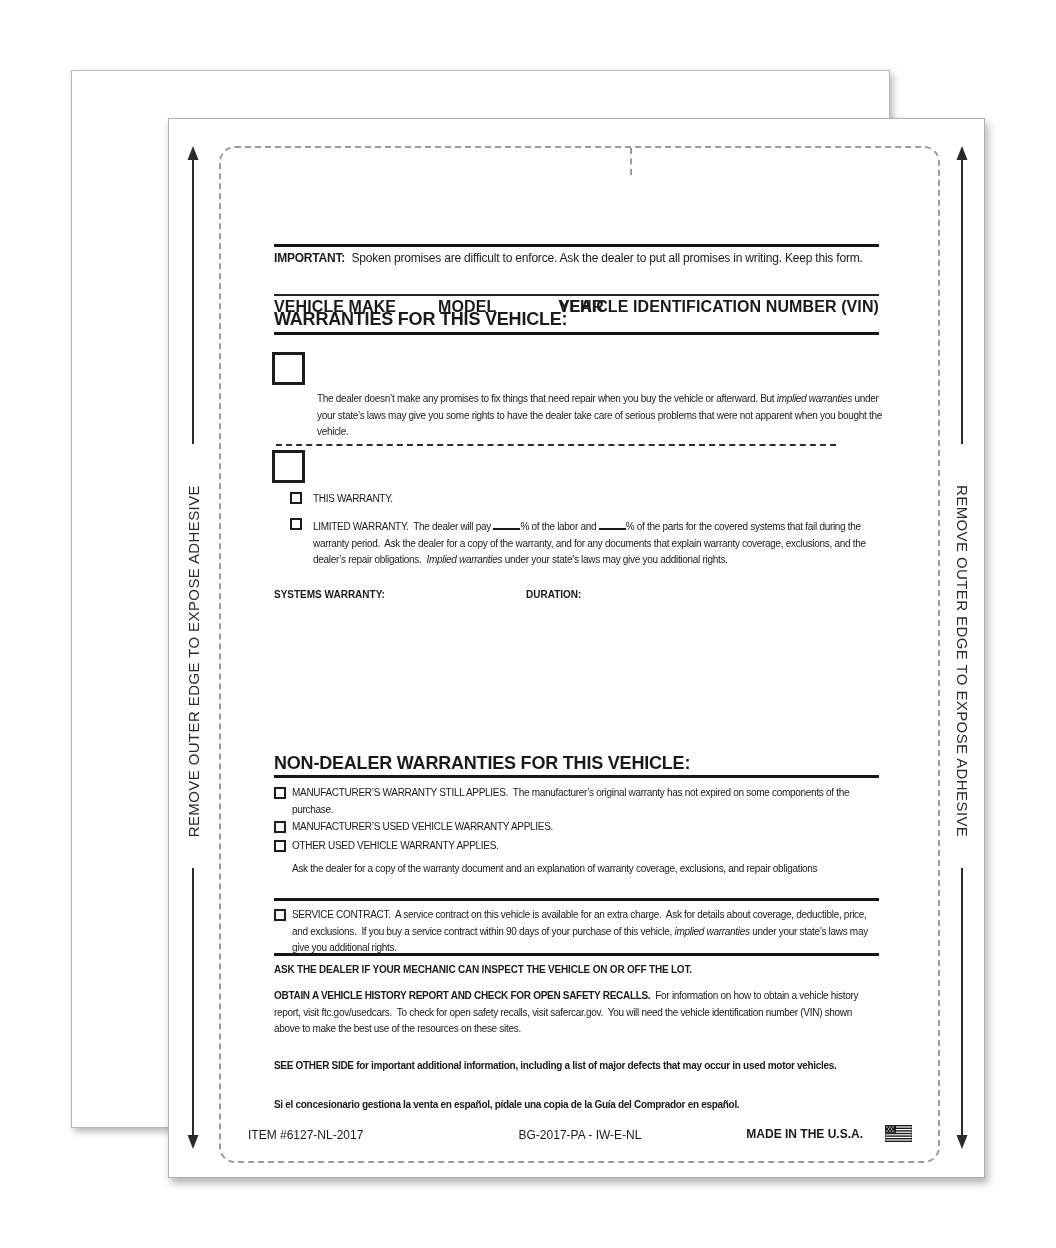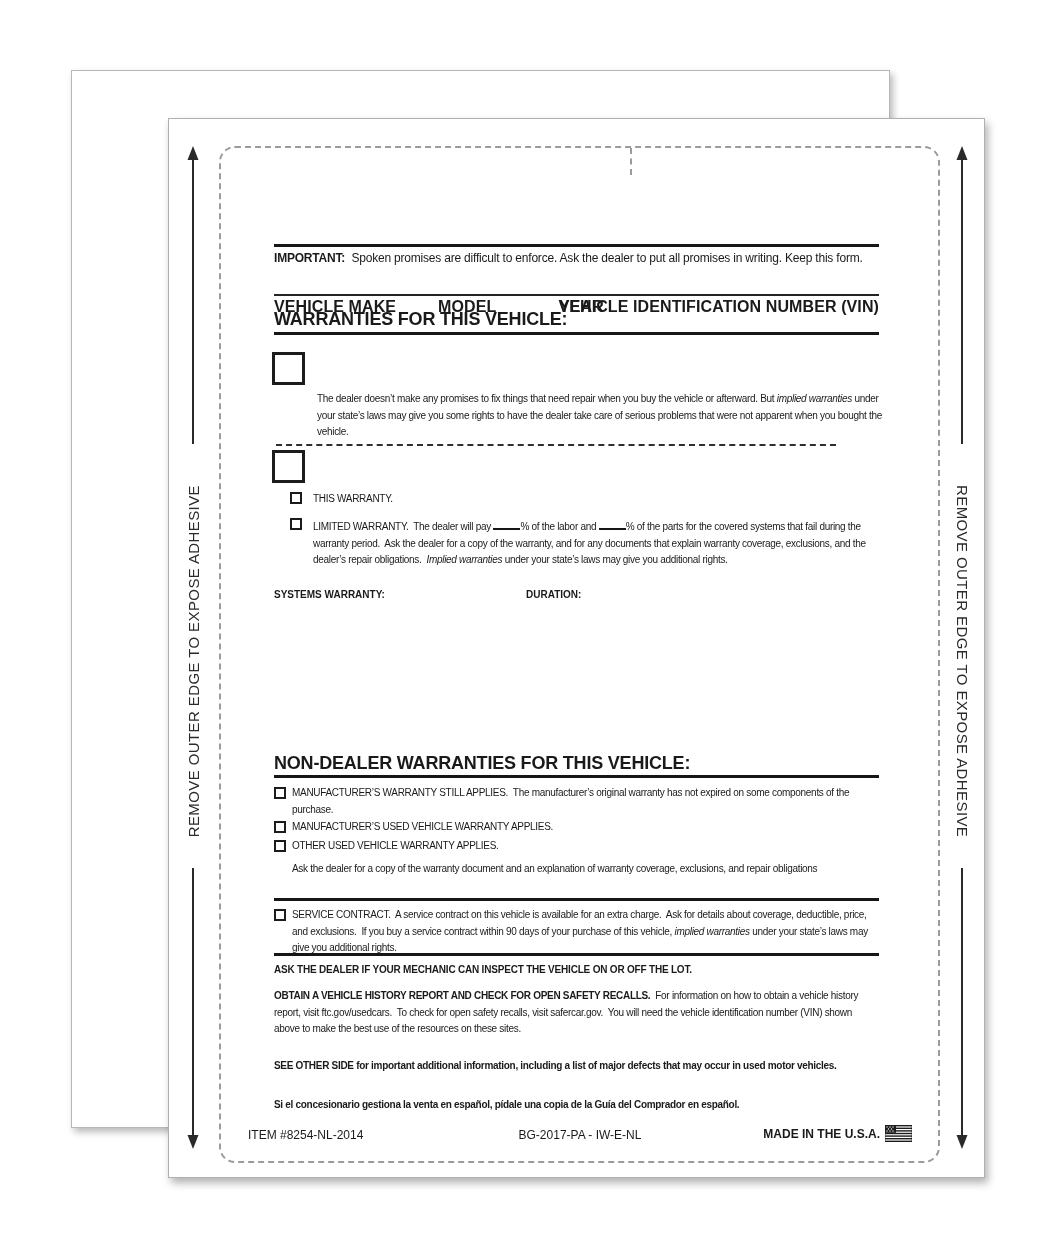--- a/index.html
+++ b/index.html
@@ -38,21 +38,21 @@
   .cb.small{width:12px;height:12px;}
   .big-title{font-size:34px;font-weight:bold;letter-spacing:-1px;white-space:nowrap;}
   .sec-head{font-size:18px;font-weight:bold;letter-spacing:-.2px;}
   .field-label{position:absolute;font-size:16px;font-weight:bold;letter-spacing:.1px;}
   .blank{display:inline-block;width:27px;height:11px;border-bottom:2px solid #161616;}
   .entry{position:absolute;}
   .dashed-sep{border-top:2px dashed #2e2e2e;width:560px;left:2px;}
   .footer-row{position:absolute;left:79px;top:1006px;width:664px;height:22px;font-size:12px;}
   .footer-row .fr-item{position:absolute;left:0;top:3px;}
   .footer-row .fr-code{position:absolute;left:50%;transform:translateX(-50%);top:3px;}
-  .footer-row .fr-made{position:absolute;right:0;top:0;display:flex;align-items:center;gap:5px;font-weight:bold;}
+  .footer-row .fr-made{position:absolute;right:0;top:0;display:flex;align-items:center;gap:22px;font-weight:bold;}
 </style>
 </head>
 <body>
 
 <div class="sheet back-sheet"></div>
 
 <div class="sheet front-sheet">
 
   <div class="die-cut">
     <div class="die-notch"></div>
@@ -167,21 +167,21 @@
     <div class="para b" style="top:843px;left:0;width:605px;letter-spacing:-.2px">ASK THE DEALER IF YOUR MECHANIC CAN INSPECT THE VEHICLE ON OR OFF THE LOT.</div>
 
     <div class="para" style="top:869px;left:0;width:605px"><span class="b">OBTAIN A VEHICLE HISTORY REPORT AND CHECK FOR OPEN SAFETY RECALLS.</span><span>  For information on how to obtain a vehicle history report, visit ftc.gov/usedcars.  To check for open safety recalls, visit safercar.gov.  You will need the vehicle identification number (VIN) shown above to make the best use of the resources on these sites.</span></div>
 
     <div class="para b" style="top:939px;left:0;width:600px">SEE OTHER SIDE for important additional information, including a list of major defects that may occur in used motor vehicles.</div>
 
     <div class="para b" style="top:978px;left:0;width:605px">Si el concesionario gestiona la venta en español, pídale una copia de la Guía del Comprador en español.</div>
   </div>
 
   <div class="footer-row">
-    <span class="fr-item">ITEM #8254-NL-2014</span>
+    <span class="fr-item">ITEM #6127-NL-2017</span>
     <span class="fr-code">BG-2017-PA - IW-E-NL</span>
     <span class="fr-made">
         <span>MADE IN THE U.S.A.</span>
         <svg width="27" height="17" viewBox="0 0 27 17">
         <rect x="0" y="0" width="27" height="17" fill="#ffffff" stroke="#444" stroke-width="0.8"></rect>
         <g fill="#1c1c1c">
           <rect x="0" y="0" width="27" height="1.4"></rect>
           <rect x="0" y="2.6" width="27" height="1.4"></rect>
           <rect x="0" y="5.2" width="27" height="1.4"></rect>
           <rect x="0" y="7.8" width="27" height="1.4"></rect>

